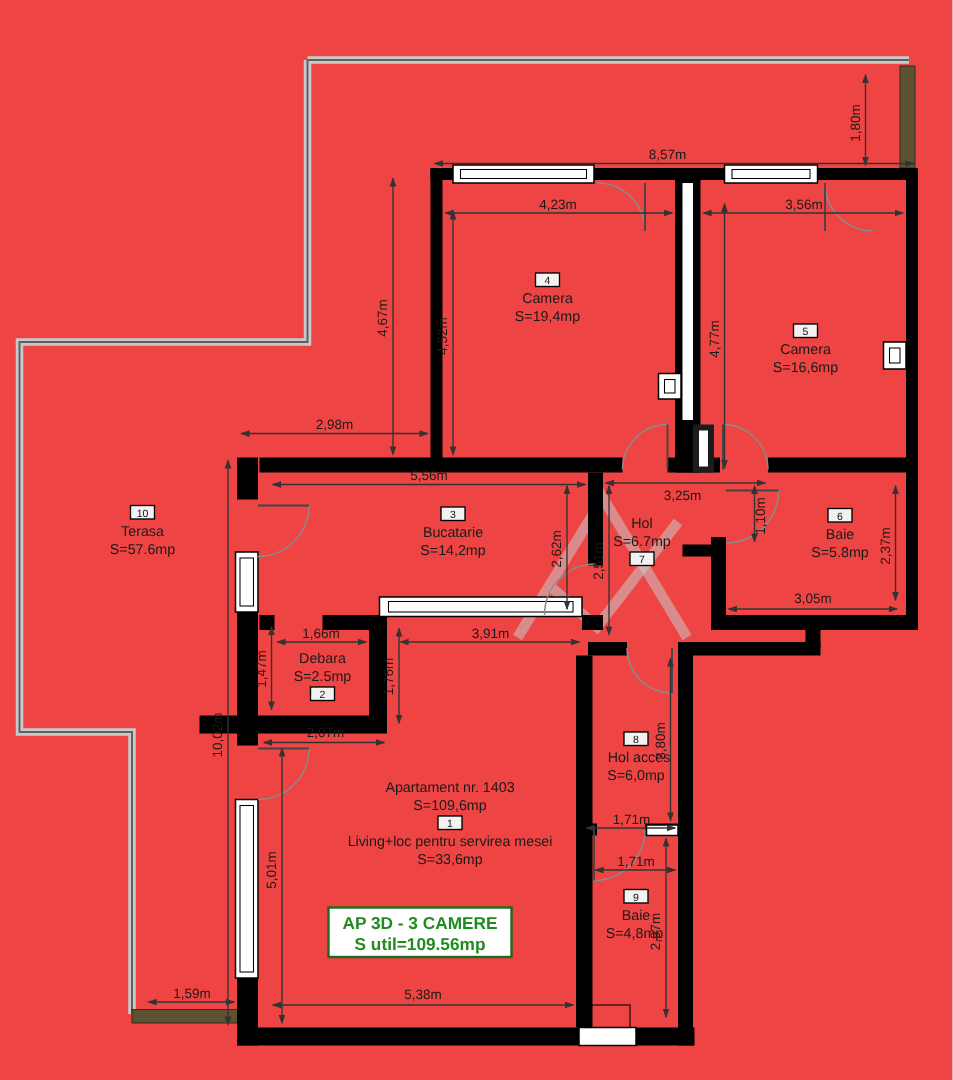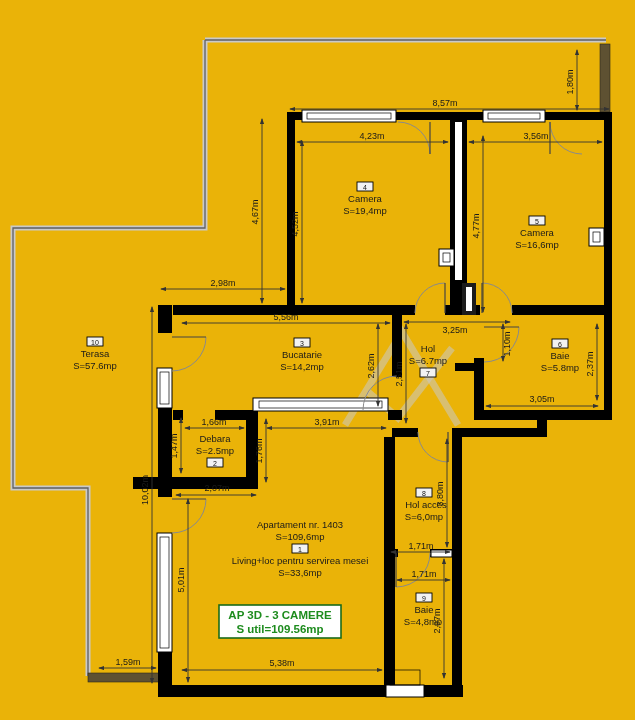--- a/index.html
+++ b/index.html
@@ -1,16 +1,16 @@
 <!DOCTYPE html>
 <html><head>
 <meta charset="utf-8">
 <style>
   html,body{margin:0;padding:0;background:#ffffff;}
-  .stage{position:relative;width:635px;height:720px;background:#eab308;overflow:hidden;
+  .stage{position:relative;width:635px;height:720px;background:#ef4444;overflow:hidden;
          font-family:"Liberation Sans", sans-serif;text-align:right;}
   svg{position:absolute;left:0;top:0;}
   .wall{fill:#000000;stroke:none;}
   .dimline{stroke:#333333;stroke-width:0.9;fill:none;}
   .dimtxt{font-family:"Liberation Sans",sans-serif;font-size:9px;fill:#1a1a1a;}
   .roomtxt{font-family:"Liberation Sans",sans-serif;font-size:9.5px;fill:#1a1a1a;}
   .badge{fill:#f2f2f2;stroke:#000;stroke-width:0.9;}
   .badgetxt{font-family:"Liberation Sans",sans-serif;font-size:7px;fill:#111;}
   .door{stroke:#8a8a8a;stroke-width:1;fill:none;}
   .leaf{stroke:#444;stroke-width:1.2;fill:none;}

